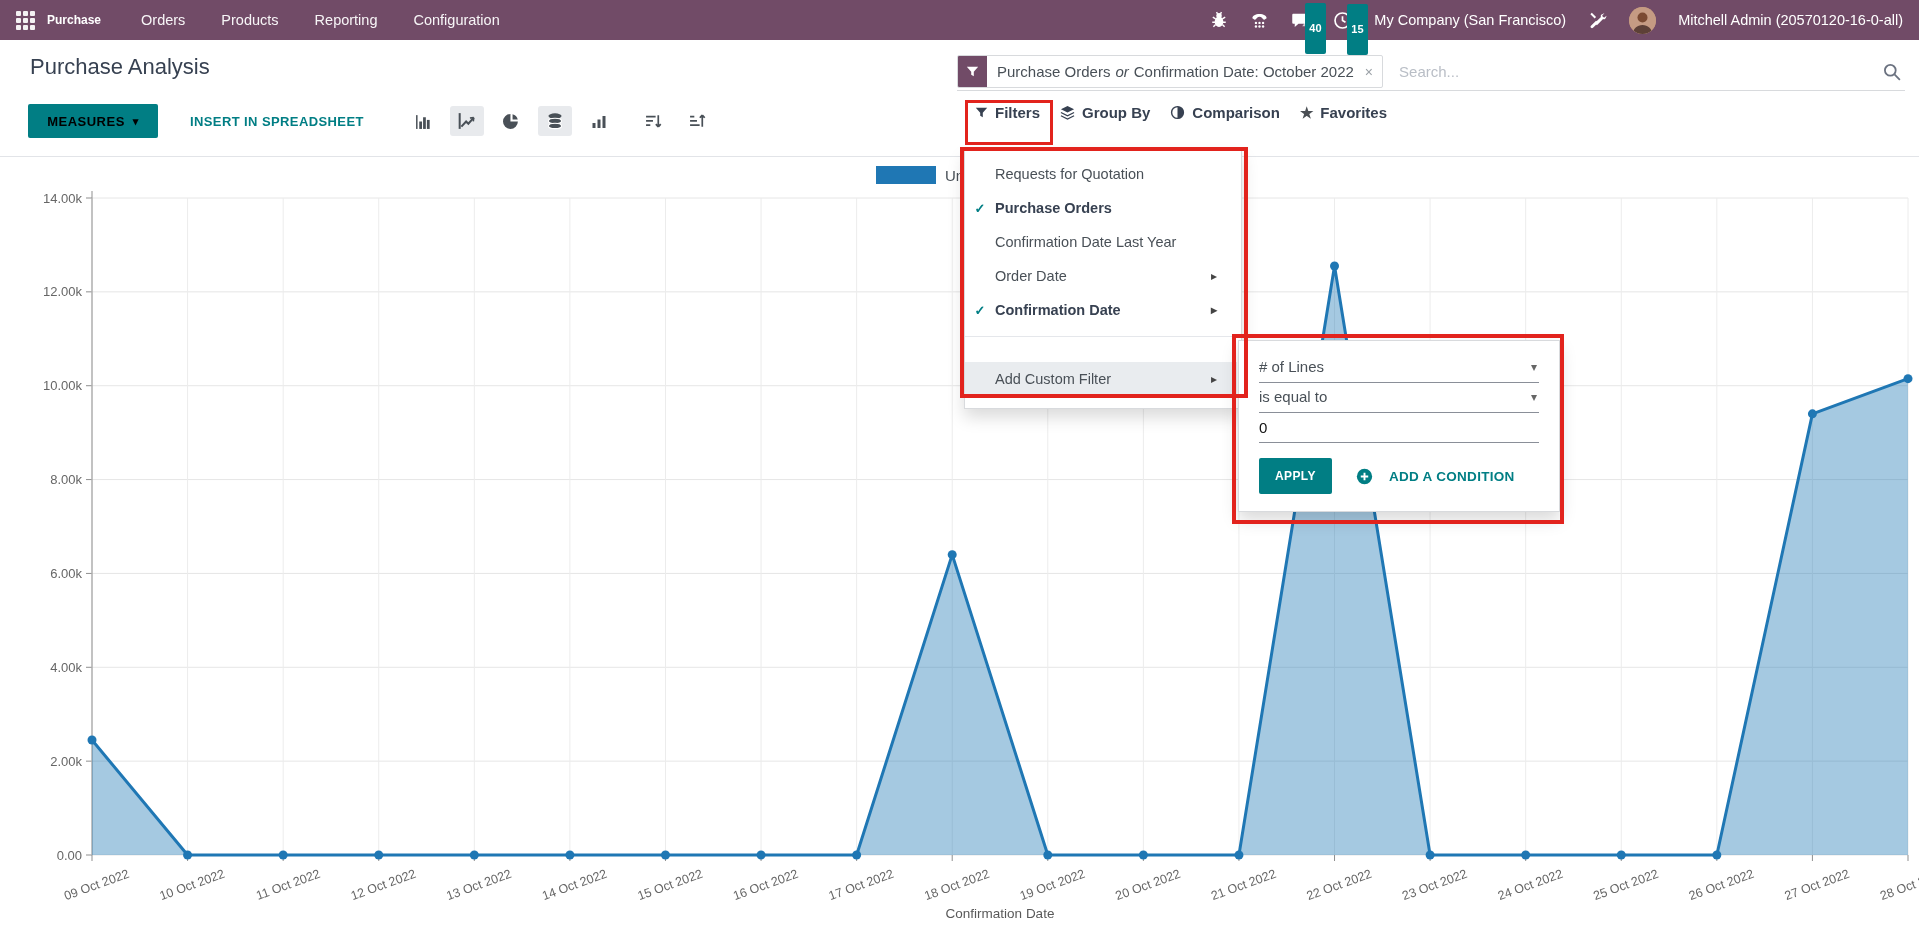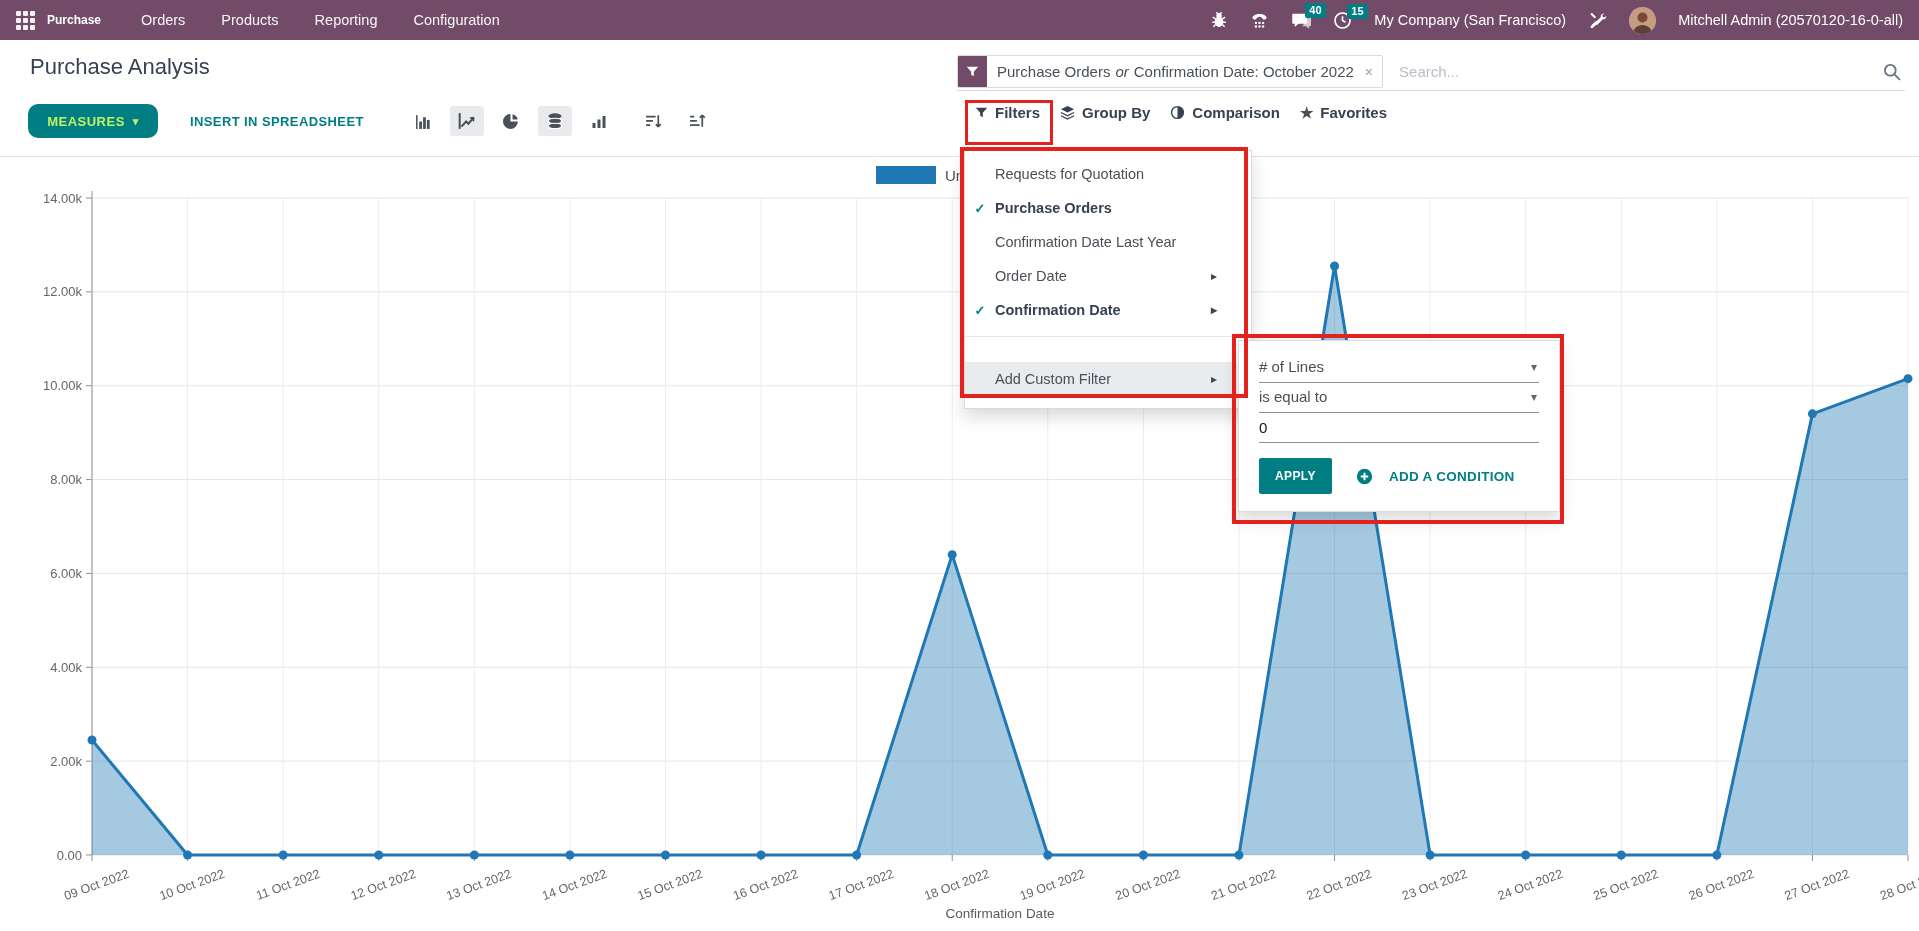--- a/index.html
+++ b/index.html
@@ -9,28 +9,28 @@
   #navbar{position:absolute;left:0;top:0;width:1919px;height:40px;background:#714B67;display:flex;align-items:center;color:#fff;z-index:4;}
   .nav-left{display:flex;align-items:center;padding-left:16px;}
   .apps-icon{display:grid;grid-template-columns:repeat(3,5px);grid-template-rows:repeat(3,5px);gap:2px;margin-right:12px;cursor:pointer;}
   .apps-icon span{background:#fff;opacity:.92;border-radius:1px;}
   .app-name{font-size:12px;font-weight:700;margin-right:40px;cursor:pointer;}
   #nav-menu{display:flex;align-items:center;gap:36px;font-size:14.5px;}
   .nav-item{cursor:pointer;opacity:.95;}
   .nav-right{margin-left:auto;display:flex;align-items:center;gap:22px;padding-right:16px;font-size:14.5px;}
   .nav-ic{position:relative;display:flex;align-items:center;cursor:pointer;}
   .nav-ic svg{display:block;}
-  .badge{position:absolute;top:-7px;left:14px;background:#017E84;color:#fff;font-size:11px;font-weight:700;padding:1px 4px;border-radius:2px;line-height:13px;}
+  .badge{position:absolute;top:-7px;left:14px;background:#017E84;color:#fff;font-size:11px;font-weight:700;padding:19px 4px;border-radius:2px;line-height:13px;}
   .avatar{width:27px;height:27px;border-radius:50%;overflow:hidden;background:#b98c74;display:flex;align-items:center;justify-content:center;}
   .user-name{white-space:nowrap;}
 
   
   #control-panel{position:absolute;left:0;top:40px;width:1919px;height:116px;background:#fff;border-bottom:1px solid #e2e4e8;z-index:3;}
   #page-title{position:absolute;left:30px;top:14px;font-size:22px;color:#374151;}
-  #measures-btn{position:absolute;left:28px;top:64px;width:130px;height:34px;background:#017E84;color:#bef264;border:none;font-family:inherit;font-size:13px;font-weight:700;letter-spacing:.5px;cursor:pointer;display:flex;align-items:center;justify-content:center;gap:8px;border-radius:10px;}
+  #measures-btn{position:absolute;left:28px;top:64px;width:130px;height:34px;background:#017E84;color:#000000;border:none;font-family:inherit;font-size:13px;font-weight:700;letter-spacing:.5px;cursor:pointer;display:flex;align-items:center;justify-content:center;gap:8px;border-radius:2px;}
   #insert-btn{position:absolute;left:184px;top:64px;height:34px;display:flex;align-items:center;color:#017E84;font-size:13px;font-weight:700;letter-spacing:.4px;cursor:pointer;background:none;border:none;font-family:inherit;}
   #view-icons{position:absolute;left:406px;top:66px;display:flex;align-items:center;gap:10px;}
   .icon-btn{width:34px;height:30px;display:flex;align-items:center;justify-content:center;color:#495057;cursor:pointer;border-radius:3px;}
   .icon-btn.active{background:#e8eaed;}
   .icon-btn svg{display:block;}
   .sort-gap{margin-left:10px;}
 
   
   #search-box{position:absolute;left:957px;top:13px;width:948px;height:37px;display:flex;align-items:center;border-bottom:1px solid #d8dadd;gap:14px;}
   #facet{display:flex;align-items:stretch;height:31px;border:1px solid #d8dadd;border-radius:2px;overflow:hidden;background:#fff;}
@@ -41,21 +41,21 @@
   #search-input{flex:1;border:none;outline:none;font-family:inherit;font-size:15px;color:#495057;background:transparent;}
   #search-input::placeholder{color:#b9bec6;}
   .magnifier{margin-left:auto;display:flex;align-items:center;cursor:pointer;padding-right:4px;}
 
   #search-buttons{position:absolute;left:975px;top:64px;display:flex;align-items:center;gap:20px;font-size:15px;color:#374151;}
   .sbtn{display:flex;align-items:center;gap:7px;cursor:pointer;font-weight:700;}
   .sbtn svg{display:block;}
   .sbtn .star{font-size:15px;color:#4a4f54;line-height:1;}
 
   
-  #filters-dropdown{position:absolute;left:964px;top:150px;width:272px;background:#fff;border:1px solid #d8dadd;box-shadow:0 8px 16px rgba(0,0,0,.15);padding:6px 14px 12px 0;z-index:5;}
+  #filters-dropdown{position:absolute;left:964px;top:150px;width:272px;background:#fff;border:1px solid #d8dadd;box-shadow:0 8px 16px rgba(0,0,0,.15);padding:6px 4px 12px 0;z-index:5;}
   .menu-item{height:34px;display:flex;align-items:center;cursor:pointer;font-size:14.5px;color:#495057;}
   .menu-item.bold{font-weight:700;color:#374151;}
   .menu-item.highlight{background:#e9ecef;margin-top:25px;}
   .menu-check{width:30px;text-align:center;color:#017E84;font-weight:900;font-size:13px;}
   .menu-label{flex:1;}
   .menu-arrow{width:26px;color:#444;font-size:12px;}
   .menu-sep{height:1px;background:#e5e7eb;margin:9px 0;}
 
   
   #custom-filter{position:absolute;left:1238px;top:340px;width:322px;height:172px;background:#fff;border:1px solid #d8dadd;box-shadow:0 8px 16px rgba(0,0,0,.15);padding:12px 20px;box-sizing:border-box;z-index:5;}

